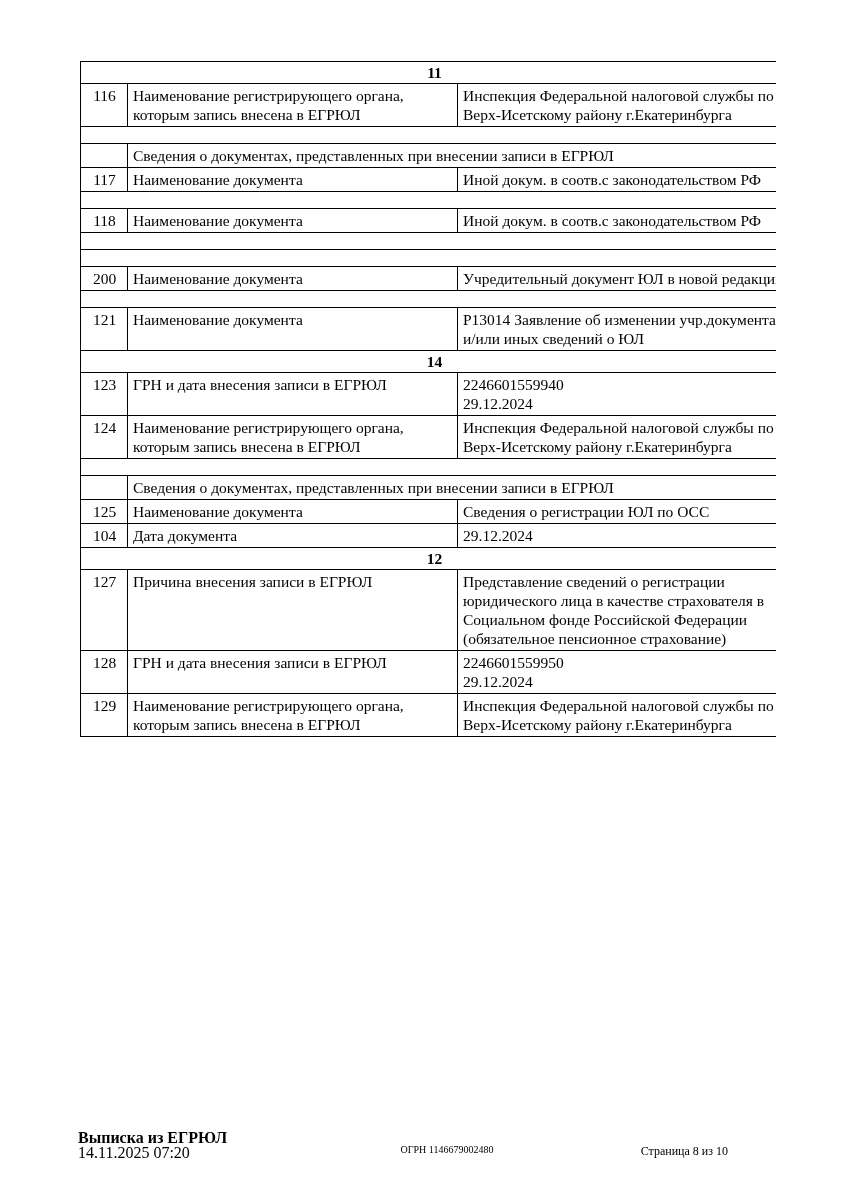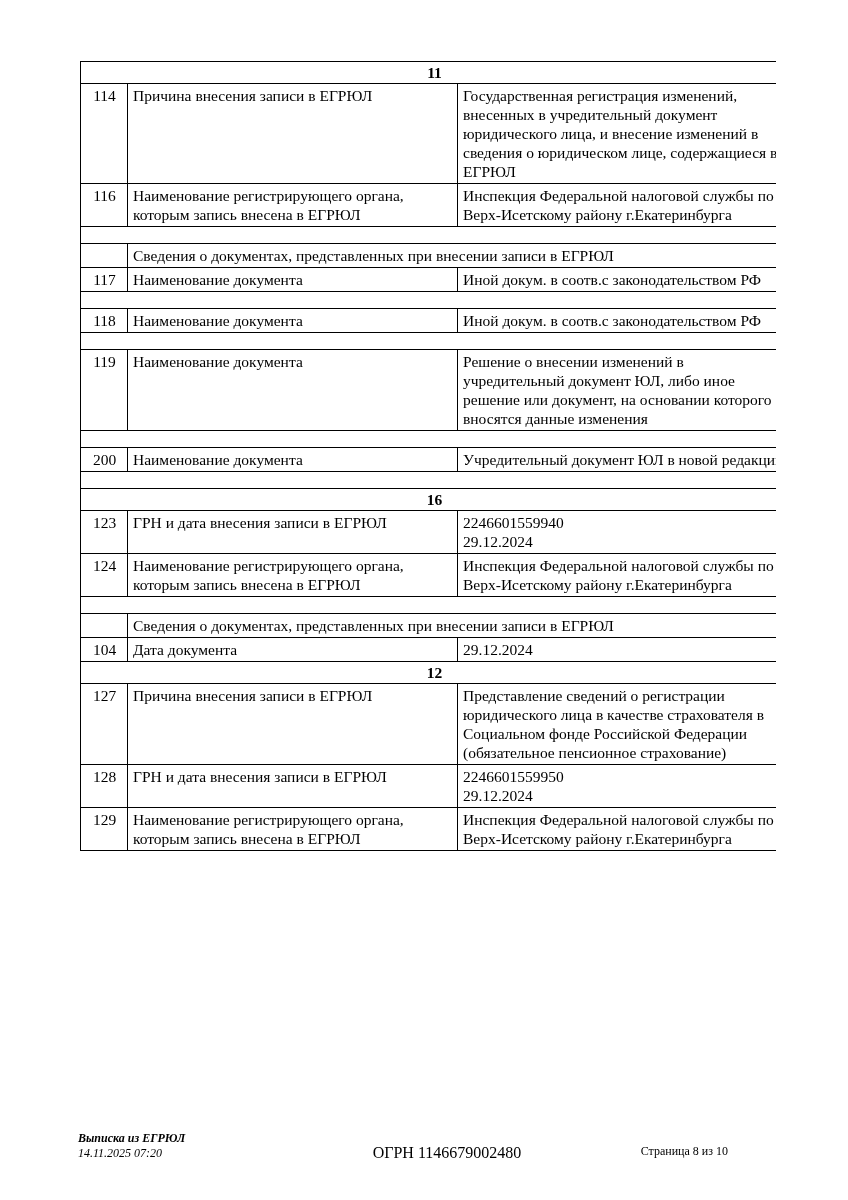--- a/index.html
+++ b/index.html
@@ -45,33 +45,32 @@
     height: 16px;
     padding: 0;
   }
   td.value {
     white-space: pre-line;
   }
   .footer-left {
     position: absolute;
     left: 78px;
     top: 1131px;
-    font-size: 12px;
+    font-size: 16px;
     line-height: 14.5px;
-    font-style: italic;
   }
   .footer-left .doc-title {
     font-weight: bold;
   }
   .footer-center {
     position: absolute;
     left: 447px;
     top: 1144px;
     transform: translateX(-50%);
-    font-size: 16px;
+    font-size: 10px;
     white-space: nowrap;
   }
   .footer-right {
     position: absolute;
     right: 48px;
     top: 1144px;
     font-size: 12px;
     white-space: nowrap;
   }
 </style>
@@ -85,25 +84,20 @@
       <col style="width:47px">
       <col style="width:330px">
       <col style="width:331px">
     </colgroup>
     <tbody>
 
       <tr class="section-row">
         <td colspan="3">11</td>
       </tr>
 
-      <tr>
-        <td class="num">114</td>
-        <td class="label">Причина внесения записи в ЕГРЮЛ</td>
-        <td class="value">Государственная регистрация изменений, внесенных в учредительный документ юридического лица, и внесение изменений в сведения о юридическом лице, содержащиеся в ЕГРЮЛ</td>
-      </tr>
 
 
       <tr>
         <td class="num">116</td>
         <td class="label">Наименование регистрирующего органа, которым запись внесена в ЕГРЮЛ</td>
         <td class="value">Инспекция Федеральной налоговой службы по Верх-Исетскому району г.Екатеринбурга</td>
       </tr>
 
       <tr class="spacer-row">
         <td colspan="3"></td>
@@ -127,43 +121,43 @@
       <tr>
         <td class="num">118</td>
         <td class="label">Наименование документа</td>
         <td class="value">Иной докум. в соотв.с законодательством РФ</td>
       </tr>
 
       <tr class="spacer-row">
         <td colspan="3"></td>
       </tr>
 
-      <tr>
-        <td class="num">119</td>
-        <td class="label">Наименование документа</td>
-        <td class="value">Решение о внесении изменений в учредительный документ ЮЛ, либо иное решение или документ, на основании которого вносятся данные изменения</td>
-      </tr>
 
       <tr class="spacer-row">
         <td colspan="3"></td>
       </tr>
 
       <tr>
         <td class="num">200</td>
         <td class="label">Наименование документа</td>
         <td class="value">Учредительный документ ЮЛ в новой редакции</td>
       </tr>
 
       <tr class="spacer-row">
         <td colspan="3"></td>
       </tr>
 
+      <tr>
+        <td class="num">121</td>
+        <td class="label">Наименование документа</td>
+        <td class="value">Р13014 Заявление об изменении учр.документа и/или иных сведений о ЮЛ</td>
+      </tr>
 
       <tr class="section-row">
-        <td colspan="3">16</td>
+        <td colspan="3">14</td>
       </tr>
 
 
       <tr>
         <td class="num">123</td>
         <td class="label">ГРН и дата внесения записи в ЕГРЮЛ</td>
         <td class="value">2246601559940
 29.12.2024</td>
       </tr>
 
@@ -175,20 +169,25 @@
 
       <tr class="spacer-row">
         <td colspan="3"></td>
       </tr>
 
       <tr>
         <td class="num"></td>
         <td colspan="2">Сведения о документах, представленных при внесении записи в ЕГРЮЛ</td>
       </tr>
 
+      <tr>
+        <td class="num">125</td>
+        <td class="label">Наименование документа</td>
+        <td class="value">Сведения о регистрации ЮЛ по ОСС</td>
+      </tr>
 
       <tr>
         <td class="num">104</td>
         <td class="label">Дата документа</td>
         <td class="value">29.12.2024</td>
       </tr>
 
       <tr class="section-row">
         <td colspan="3">12</td>
       </tr>

